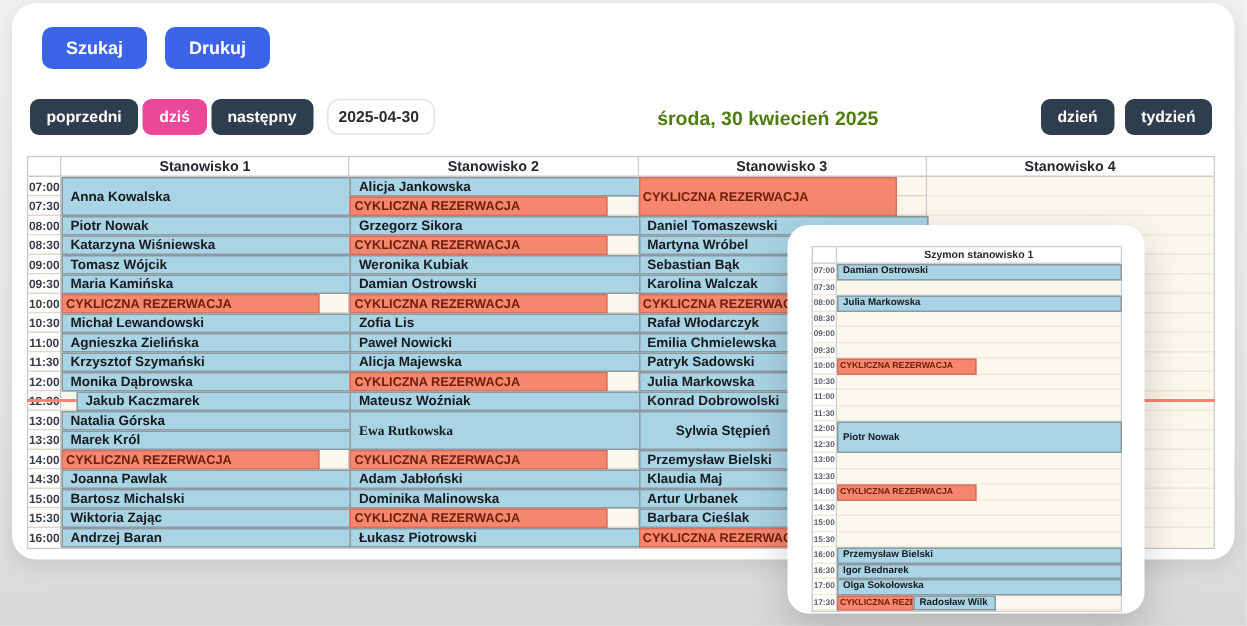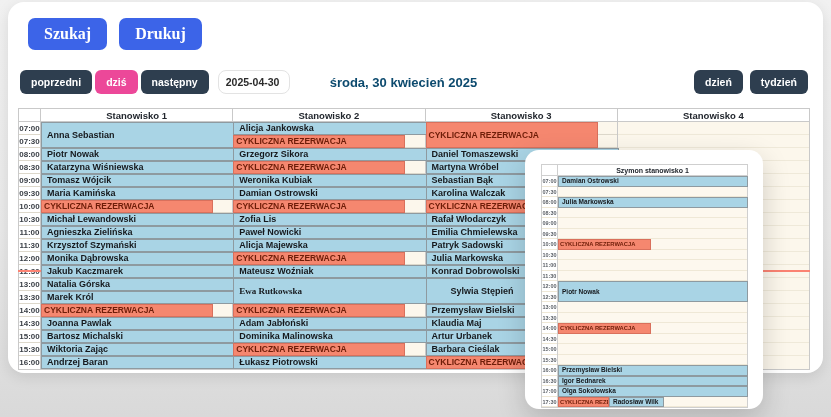--- a/index.html
+++ b/index.html
@@ -6,29 +6,29 @@
   html,body { width:831px; height:417px; overflow:hidden;
     font-family:"Liberation Sans","DejaVu Sans",sans-serif;
     background:linear-gradient(180deg,#f1f1f1 0%,#e9e9e9 55%,#d9d9d9 100%); }
 
   .main-card { position:absolute; left:8px; top:2px; width:815px; height:371px;
     background:#ffffff; border-radius:16px; box-shadow:0 4px 14px rgba(0,0,0,.10); }
 
   
   .top-actions { padding:16px 0 0 20px; display:flex; gap:12px; }
   .btn { border:none; cursor:pointer; font-family:inherit; font-weight:700; }
-  .btn-blue { background:#3c64e8; color:#fff; font-size:16px; padding:7px 16px; border-radius:7px;font-family:Liberation Serif, serif; }
+  .btn-blue { background:#3c64e8; color:#fff; font-size:12px; padding:7px 16px; border-radius:7px; }
 
   
   .toolbar { margin:20px 12px 0 12px; display:flex; align-items:center; }
   .btn-dark { background:#2e3e4f; color:#fff; font-size:10.5px; padding:6px 11px; border-radius:6px; margin-right:3px; }
   .btn-muted { background:#ec4899; }
   .date-input { margin-left:6px; width:72px; font-family:inherit; font-weight:700; font-size:10.5px;
     color:#2b2b2b; border:1.5px solid #e3e3e3; border-radius:8px; padding:5px 7px; }
-  .toolbar-title { flex:1; text-align:left; font-size:13px; font-weight:700; color:#0c4a6e; padding-left:40px; }
+  .toolbar-title { flex:1; text-align:center; font-size:13px; font-weight:700; color:#4d7c0f; padding-left:40px; }
   .view-switch { display:flex; gap:4px; }
 
   
   .schedule { position:relative; margin:14px 0 0 10px; width:792px; }
   .sched-flex { display:flex; border:1px solid #c9c9c9; border-right:none; }
   .time-col { width:22px; flex:0 0 22px; border-right:1px solid #c9c9c9; }
   .day-col { flex:1; border-right:1px solid #c9c9c9; position:relative; }
   .col-header { height:13px; line-height:13px; text-align:center; font-size:9.5px; font-weight:700;
     color:#22272e; background:#fff; border-bottom:1px solid #c9c9c9; overflow:hidden; }
   .time-header { height:13px; background:#fff; border-bottom:1px solid #c9c9c9; }
@@ -127,31 +127,31 @@
             <div class="slot"></div>
             <div class="slot"></div>
             <div class="slot"></div>
             <div class="slot"></div>
             <div class="slot"></div>
             <div class="slot"></div>
             <div class="slot"></div>
             <div class="slot"></div>
             <div class="slot"></div>
             <div class="slot"></div>
-            <div class="event booking" style="top: 0px; height: 26px; line-height: 24px;">Anna Sebastian</div>
+            <div class="event booking" style="top: 0px; height: 26px; line-height: 24px;">Anna Kowalska</div>
             <div class="event booking" style="top: 26px; height: 13px; line-height: 11px;">Piotr Nowak</div>
             <div class="event booking" style="top: 39px; height: 13px; line-height: 11px;">Katarzyna Wiśniewska</div>
             <div class="event booking" style="top: 52px; height: 13px; line-height: 11px;">Tomasz Wójcik</div>
             <div class="event booking" style="top: 65px; height: 13px; line-height: 11px;">Maria Kamińska</div>
             <div class="event cyclic" style="top: 78px; height: 13px; line-height: 11px;">CYKLICZNA REZERWACJA</div>
             <div class="event booking" style="top: 91px; height: 13px; line-height: 11px;">Michał Lewandowski</div>
             <div class="event booking" style="top: 104px; height: 13px; line-height: 11px;">Agnieszka Zielińska</div>
             <div class="event booking" style="top: 117px; height: 13px; line-height: 11px;">Krzysztof Szymański</div>
             <div class="event booking" style="top: 130px; height: 13px; line-height: 11px;">Monika Dąbrowska</div>
-            <div class="event booking" style="top: 143px; height: 13px; line-height: 11px;">Jakub Kaczmarek</div>
+            <div class="event booking" style="top: 143px; height: 13px; line-height: 11px; margin-left: 10px;">Jakub Kaczmarek</div>
             <div class="event booking" style="top: 156px; height: 13px; line-height: 11px;">Natalia Górska</div>
             <div class="event booking" style="top: 169px; height: 13px; line-height: 11px;">Marek Król</div>
             <div class="event cyclic" style="top: 182px; height: 13px; line-height: 11px;">CYKLICZNA REZERWACJA</div>
             <div class="event booking" style="top: 195px; height: 13px; line-height: 11px;">Joanna Pawlak</div>
             <div class="event booking" style="top: 208px; height: 13px; line-height: 11px;">Bartosz Michalski</div>
             <div class="event booking" style="top: 221px; height: 13px; line-height: 11px;">Wiktoria Zając</div>
             <div class="event booking" style="top: 234px; height: 13px; line-height: 11px;">Andrzej Baran</div>
           </div>
         </div>
         <div class="day-col">

